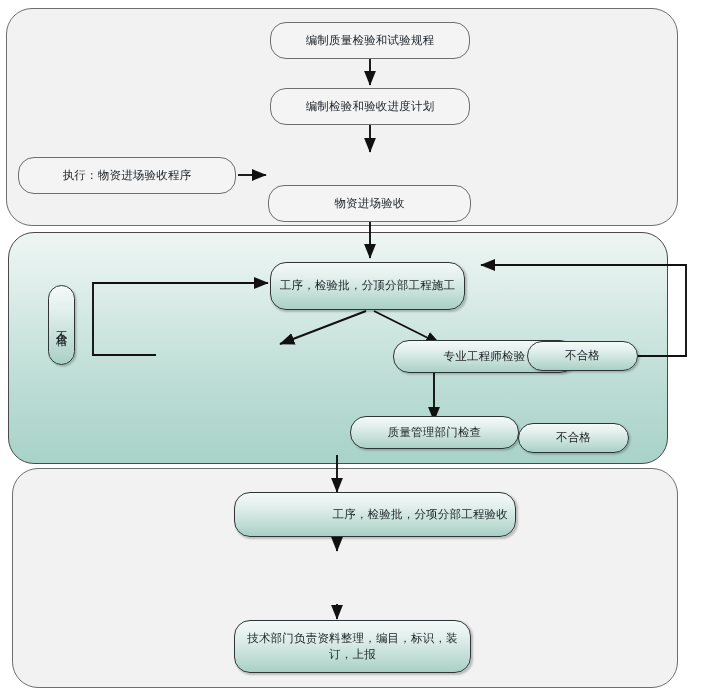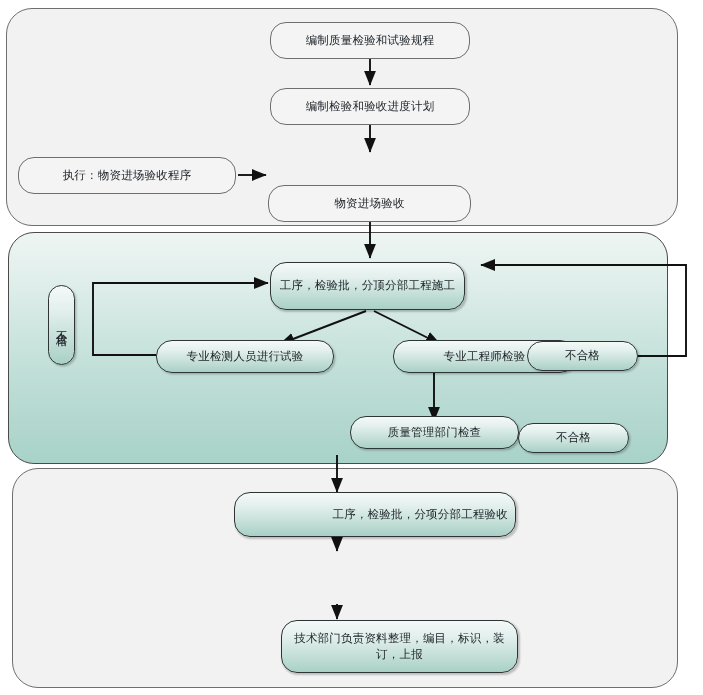--- a/index.html
+++ b/index.html
@@ -140,23 +140,20 @@
   </div>
 
   <div class="node node-teal" style="left:270px; top:262px; width:195px; height:48px;">
     <span>工序，检验批，分顶分部工程施工</span>
   </div>
 
   <div class="node node-teal node-vertical" style="left:48px; top:285px; width:27px; height:80px;">
     <span>不合格</span>
   </div>
 
-  <div class="node node-teal" style="left:156px; top:340px; width:178px; height:33px;">
-    <span>专业检测人员进行试验</span>
-  </div>
 
   <div class="node node-teal" style="left:345px; top:340px; width:183px; height:33px;margin-left:48px;">
     <span>专业工程师检验</span>
   </div>
 
   <div class="node node-teal" style="left:527px; top:341px; width:111px; height:30px;">
     <span>不合格</span>
   </div>
 
   <div class="node node-teal" style="left:350px; top:416px; width:169px; height:33px;">
@@ -165,17 +162,17 @@
 
   <div class="node node-teal" style="left:518px; top:423px; width:111px; height:30px;">
     <span>不合格</span>
   </div>
 
   <div class="node node-teal" style="left:234px; top:492px; width:282px; height:45px;justify-content:flex-end;">
     <span>工序，检验批，分项分部工程验收</span>
   </div>
 
 
-  <div class="node node-teal" style="left:234px; top:620px; width:237px; height:53px;margin-left:47px;">
+  <div class="node node-teal" style="left:234px; top:620px; width:237px; height:53px;">
     <span>技术部门负责资料整理，编目，标识，装订，上报</span>
   </div>
 
 </div>
 
 </body></html>

